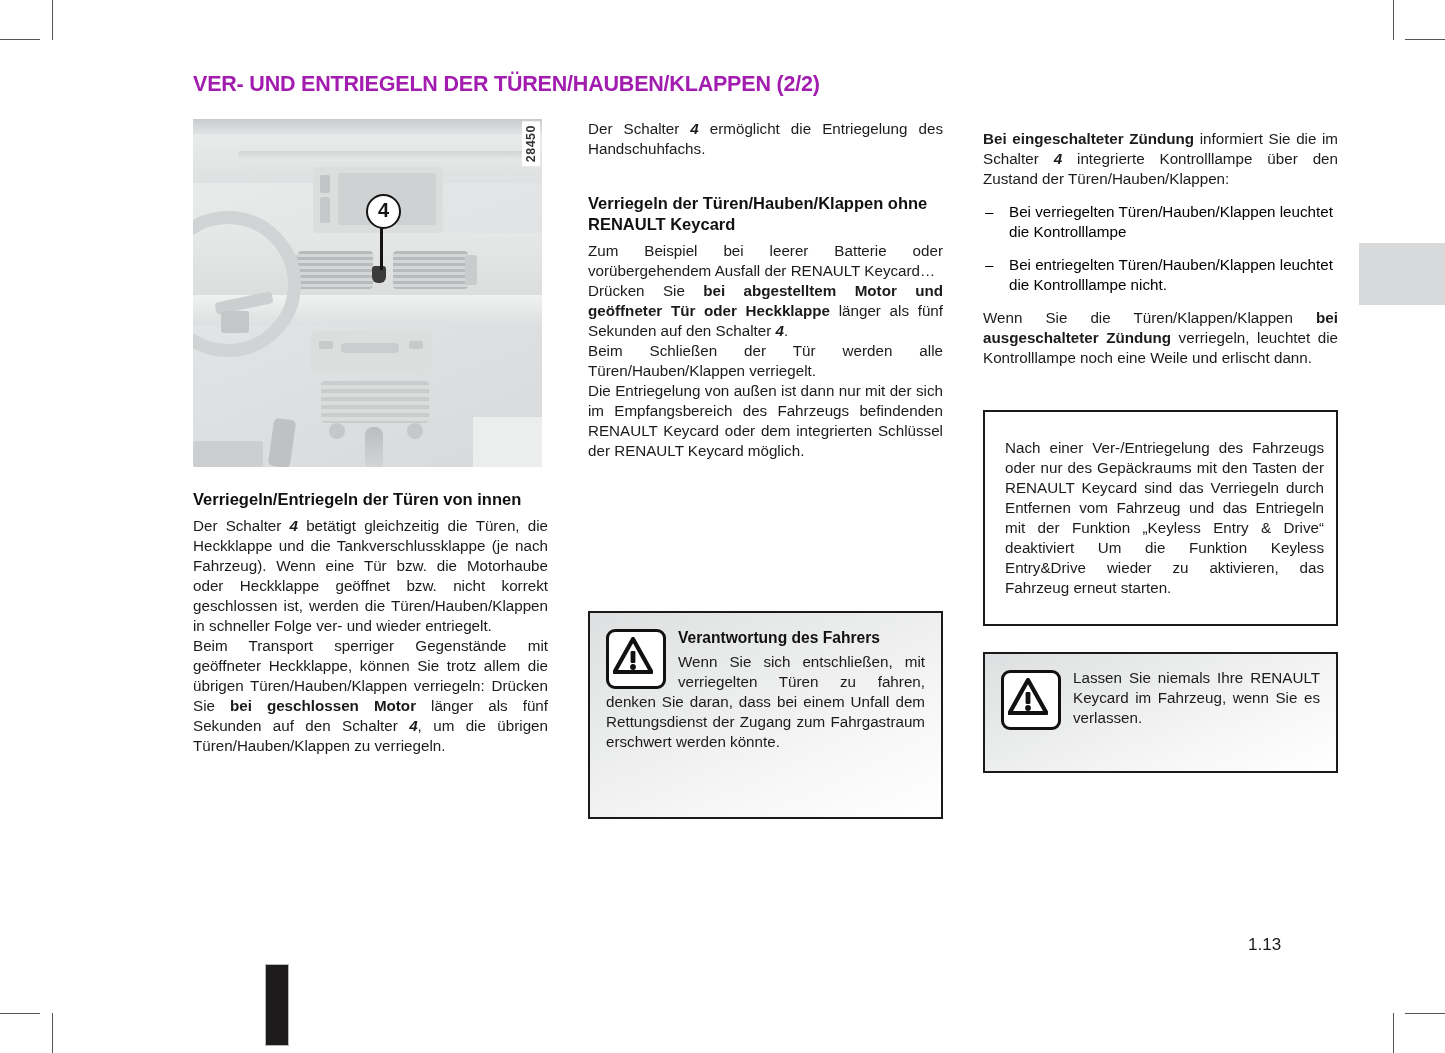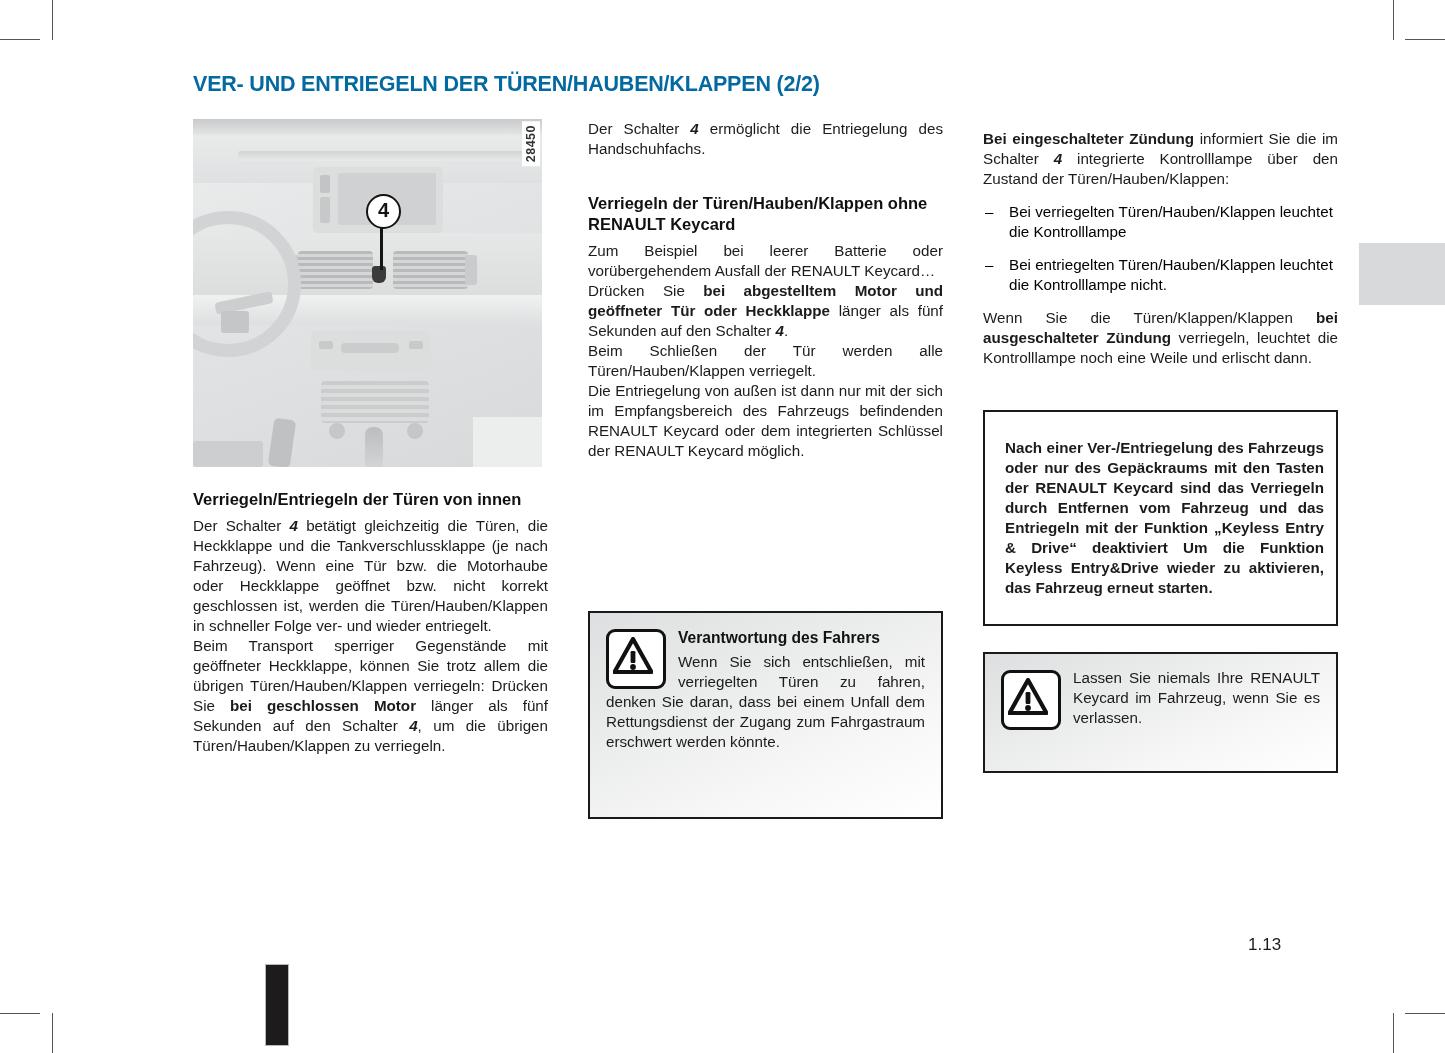--- a/index.html
+++ b/index.html
@@ -59,21 +59,21 @@
     position: absolute;
     left: 193px;
     top: 72px;
     width: 1146px;
   }
 
   .page-title {
     font-size: 21.5px;
     font-weight: bold;
     letter-spacing: -0.2px;
-    color: #0369a1;
+    color: #a21caf;
     margin: 0 0 22px 0;
     white-space: nowrap;
   }
 
   .columns {
     display: flex;
     gap: 40px;
     align-items: flex-start;
   }
   .col {
@@ -267,21 +267,20 @@
   .warn-box {
     border: 2px solid #1a1a1a;
     background: linear-gradient(155deg,#dedfe0 0%,#eaebeb 35%,#f7f7f7 70%,#ffffff 100%);
     padding: 14px 16px 13px 16px;
     position: relative;
   }
   .plain-box {
     border: 2px solid #1a1a1a;
     background: #ffffff;
     padding: 26px 12px 26px 20px;
-    font-weight: bold;
   }
   .warn-icon {
     float: left;
     width: 54px;
     height: 54px;
     margin: 2px 12px 2px 0;
     border: 3px solid #111;
     border-radius: 9px;
     background: #fff;
     position: relative;

